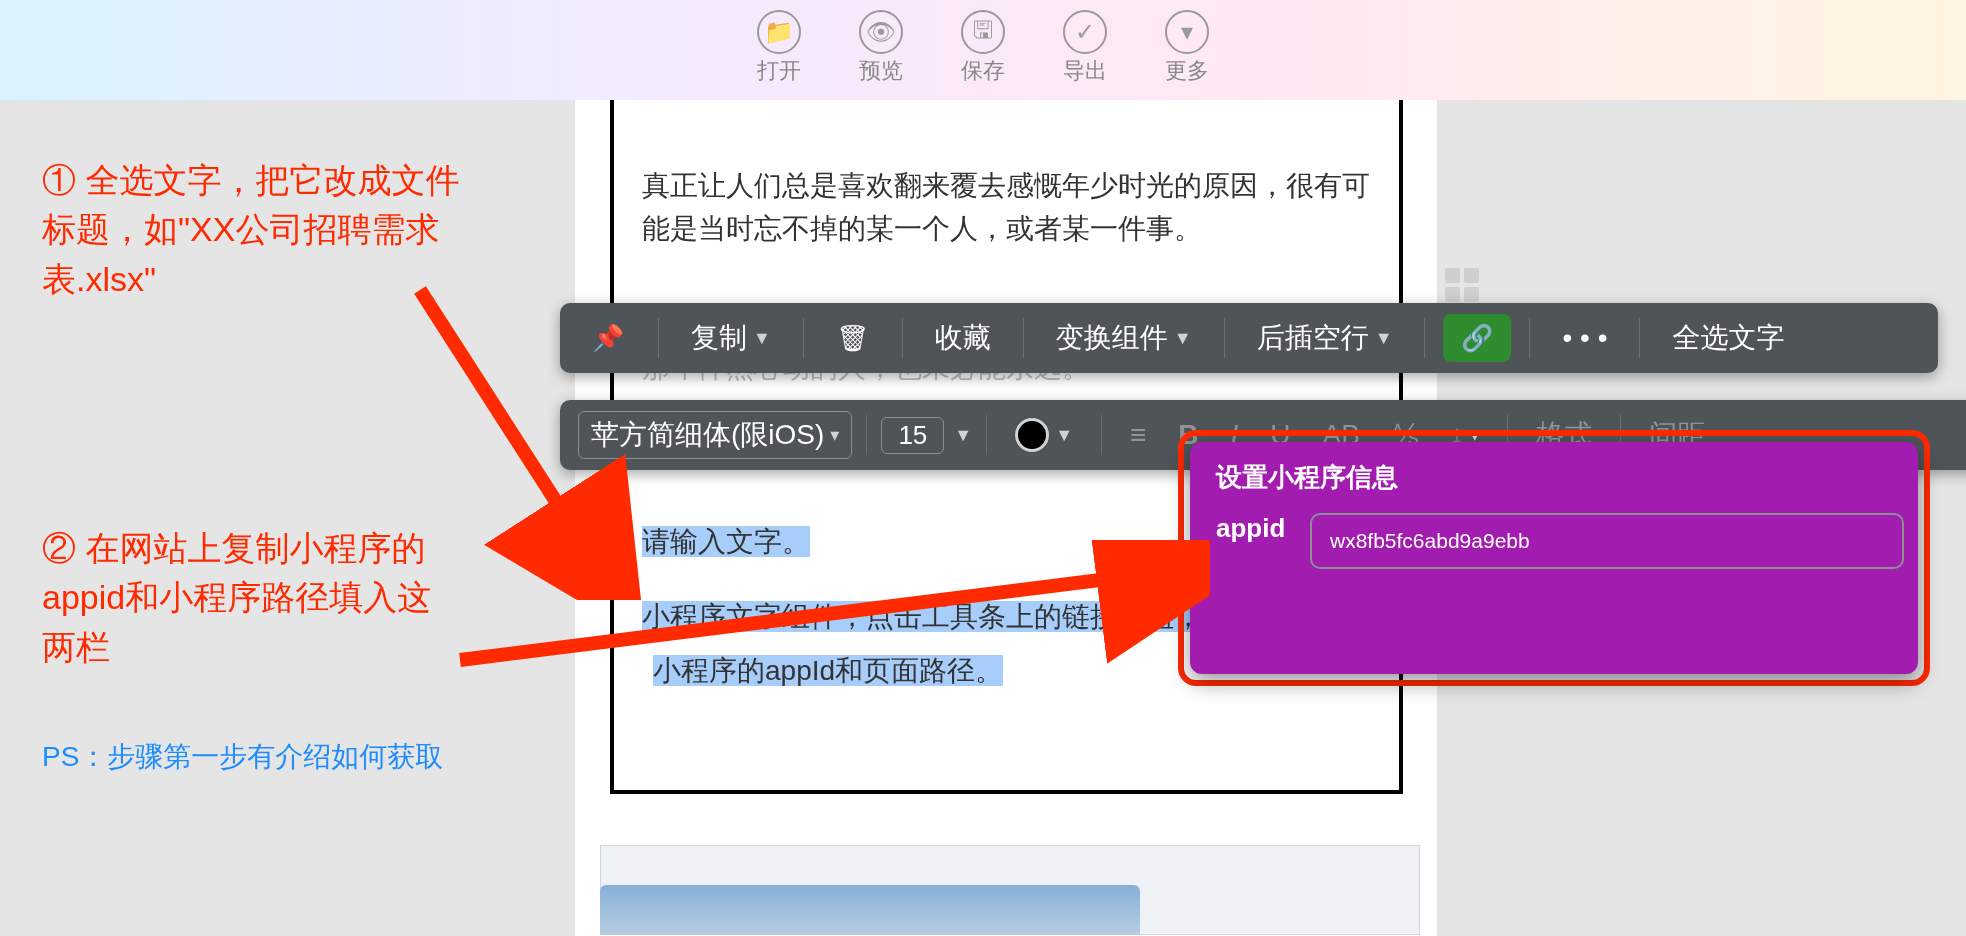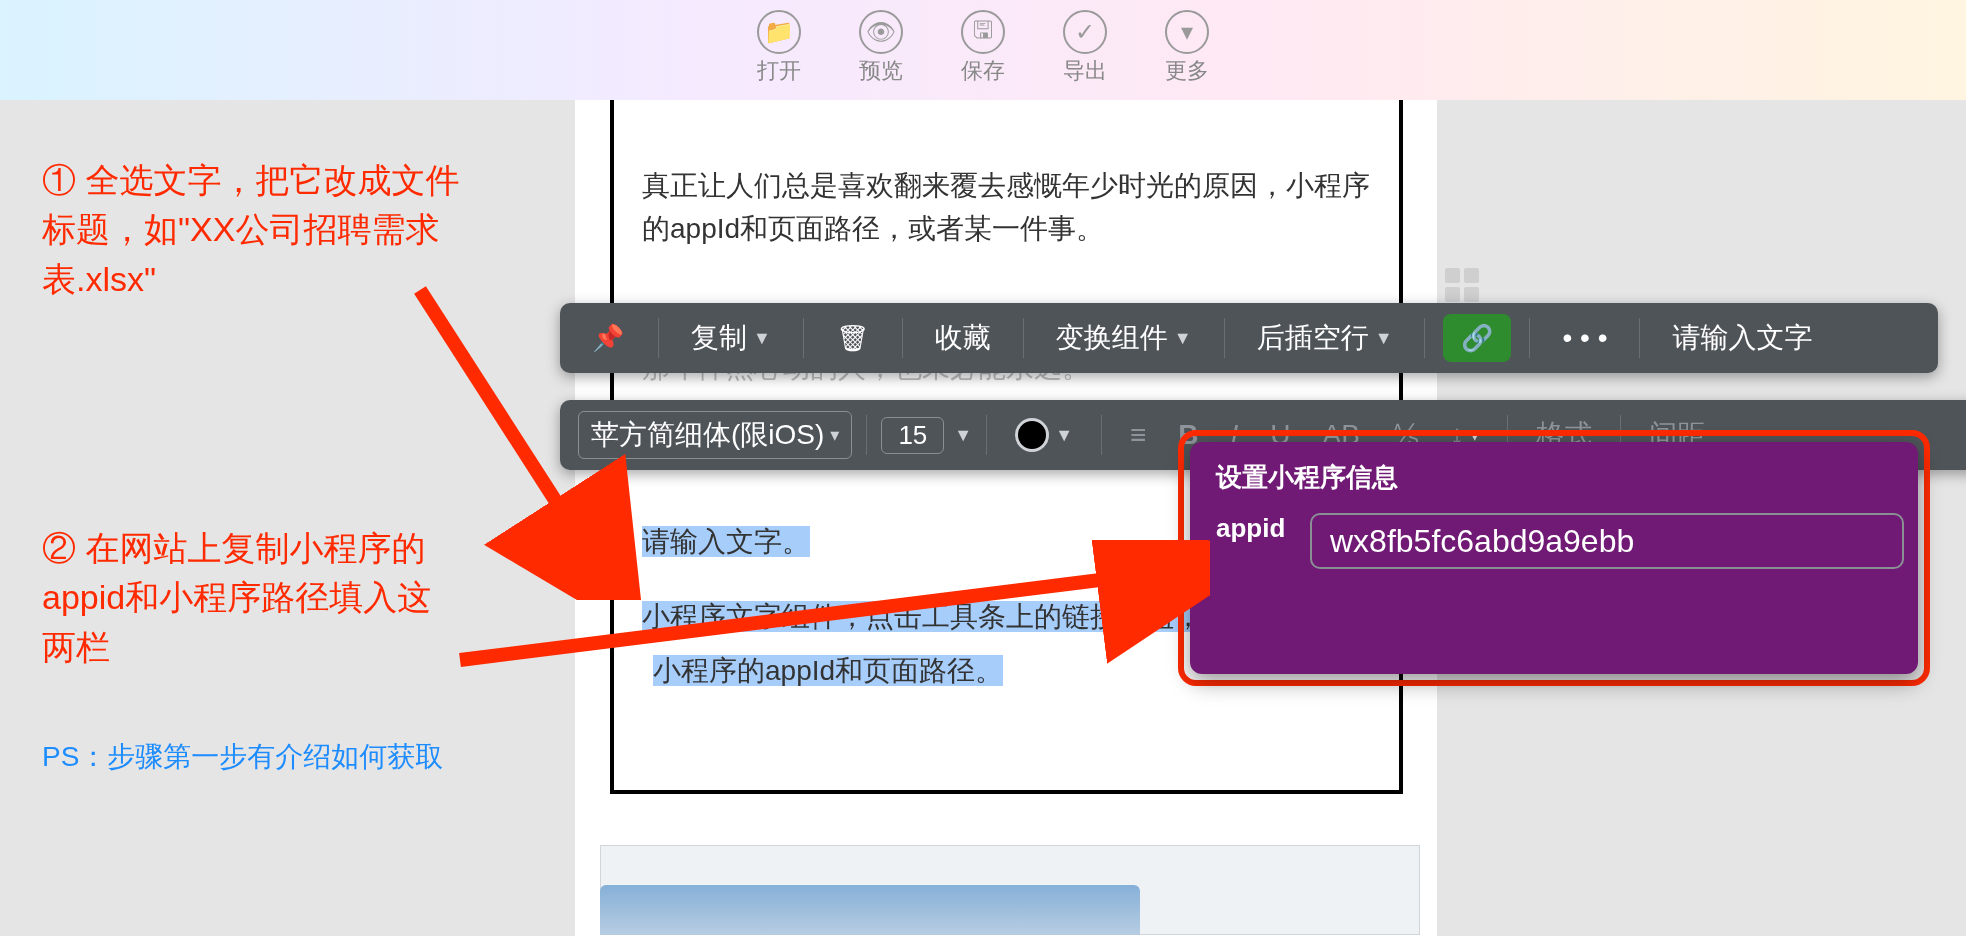--- a/index.html
+++ b/index.html
@@ -33,25 +33,25 @@
   .tb-btn{display:flex;align-items:center;justify-content:center;height:48px;padding:0 14px;border-radius:6px;cursor:pointer;white-space:nowrap;}
   .tb-caret{font-size:18px;margin-left:6px;color:#cfd3d7;}
   .tb-icon{width:34px;text-align:center;font-size:26px;}
   .tb-green{background:#2e8b2e;width:68px;border-radius:8px;}
   .font-pill{border:1px solid #8a8f94;border-radius:6px;padding:4px 12px;display:flex;align-items:center;}
   .num-pill{border:1px solid #8a8f94;border-radius:6px;padding:2px 16px;font-size:26px;}
   .color-ball{width:34px;height:34px;border-radius:50%;background:#000;border:3px solid #cfd3d7;}
   .faded{color:#8f949a;}
   
   .pop-wrap{position:absolute;left:1178px;top:430px;width:752px;height:256px;border:6px solid #ff2a00;border-radius:18px;}
-  .pop{position:absolute;left:6px;top:6px;right:6px;bottom:6px;background:#701a75;border-radius:12px;color:#fff;padding:18px 14px 20px 26px;box-shadow:0 8px 22px rgba(0,0,0,.4);}
+  .pop{position:absolute;left:6px;top:6px;right:6px;bottom:6px;background:#a21caf;border-radius:12px;color:#fff;padding:18px 14px 20px 26px;box-shadow:0 8px 22px rgba(0,0,0,.4);}
   .pop-title{font-size:26px;font-weight:600;margin-bottom:18px;}
   .pop-row{display:flex;align-items:flex-start;margin-bottom:16px;}
   .pop-label{width:94px;font-size:26px;font-weight:600;}
-  .pop-input{flex:1;height:56px;border:2px solid #8a8f94;background:transparent;border-radius:10px;color:#fff;font-size:32px;padding:0 18px;font-family:inherit;}
+  .pop-input{flex:1;height:56px;border:2px solid #8a8f94;background:transparent;border-radius:10px;color:#fff;font-size:21px;padding:0 18px;font-family:inherit;}
   
   .handle{position:absolute;left:1445px;top:268px;width:34px;height:34px;display:grid;grid-template-columns:1fr 1fr;grid-template-rows:1fr 1fr;gap:4px;}
   .handle div{background:#cfcfcf;border-radius:2px;}
   
   svg.arrow{position:absolute;pointer-events:none;}
 </style>
 </head>
 <body>
 
 <div class="topbar"></div>
@@ -77,21 +77,21 @@
       <span>更多</span>
     </div>
 </div>
 
 <div class="note note1">① 全选文字，把它改成文件标题，如"XX公司招聘需求表.xlsx"</div>
 <div class="note note2">② 在网站上复制小程序的appid和小程序路径填入这两栏</div>
 <div class="noteps">PS：步骤第一步有介绍如何获取</div>
 
 <div class="sheet"></div>
 <div class="textbox">
-  <p class="para1">真正让人们总是喜欢翻来覆去感慨年少时光的原因，小程序的appId和页面路径，或者某一件事。</p>
+  <p class="para1">真正让人们总是喜欢翻来覆去感慨年少时光的原因，很有可能是当时忘不掉的某一个人，或者某一件事。</p>
   <p class="grayline">总之，七岁那年抓住的蝉不会留在夏天，十七岁</p>
   <p class="grayline">那年怦然心动的人，也未必能永远。</p>
   <p class="placeholder-line"><span class="sel">请输入文字。</span></p>
   <p style="margin:0"><span class="sel">小程序文字组件，点击工具条上的链接按钮，设置</span></p>
   <p style="margin:11px"><span class="sel">小程序的appId和页面路径。</span></p>
 </div>
 <div class="sheet2"></div>
 <div class="img-stub"></div>
 
 <div class="handle">
@@ -131,21 +131,21 @@
   <span class="tb-sep"></span>
   <span class="tb-btn tb-green">
       <span class="tb-icon">🔗</span>
     </span>
   <span class="tb-sep"></span>
   <span class="tb-btn">
       <span>• • •</span>
     </span>
   <span class="tb-sep"></span>
   <span class="tb-btn">
-      <span>请输入文字</span>
+      <span>全选文字</span>
     </span>
 </div>
 
 <div class="bar bar2">
   <span class="font-pill tb-btn">
       <span>苹方简细体(限iOS)</span>
       <span class="tb-caret">▾</span>
     </span>
   <span class="tb-sep"></span>
   <span class="num-pill"><span>15</span></span>

